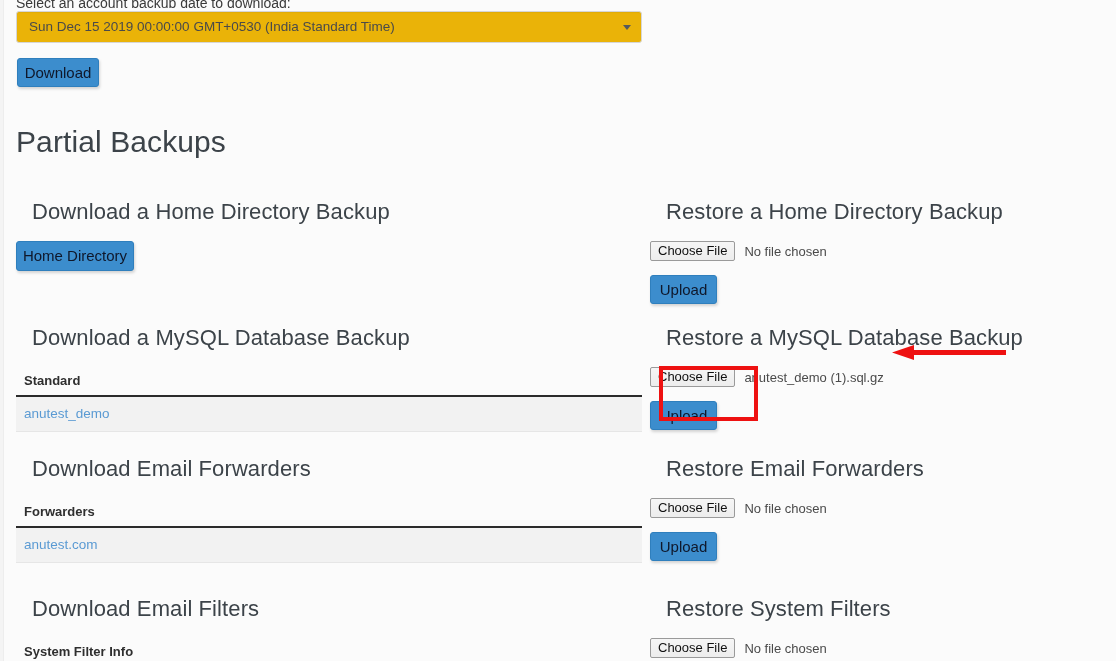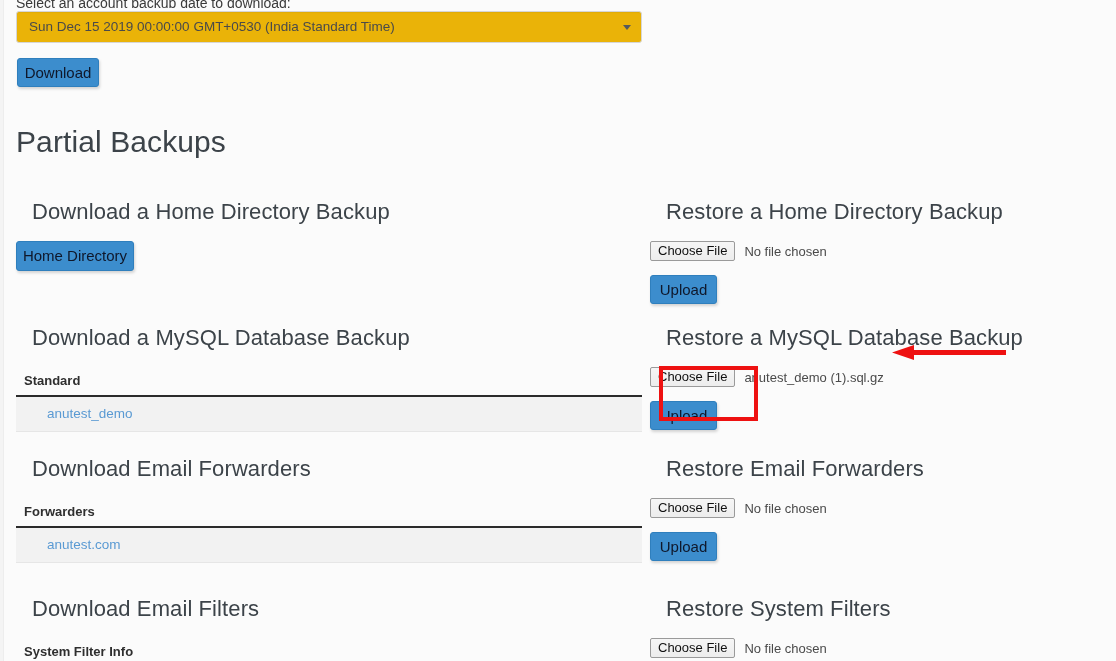--- a/index.html
+++ b/index.html
@@ -133,21 +133,20 @@
   }
   .tbl td {
     font-size: 13.5px;
     padding: 9px 8px 10px 8px;
     background: #f2f2f2;
     border-bottom: 1px solid #e6e6e6;
   }
   .tbl td a {
     color: #5a9ad3;
     text-decoration: none;
-    margin-left: 23px;
   }
 
   
   .file-row {
     display: flex;
     align-items: center;
     height: 20px;
   }
   .file-btn {
     box-sizing: border-box;

